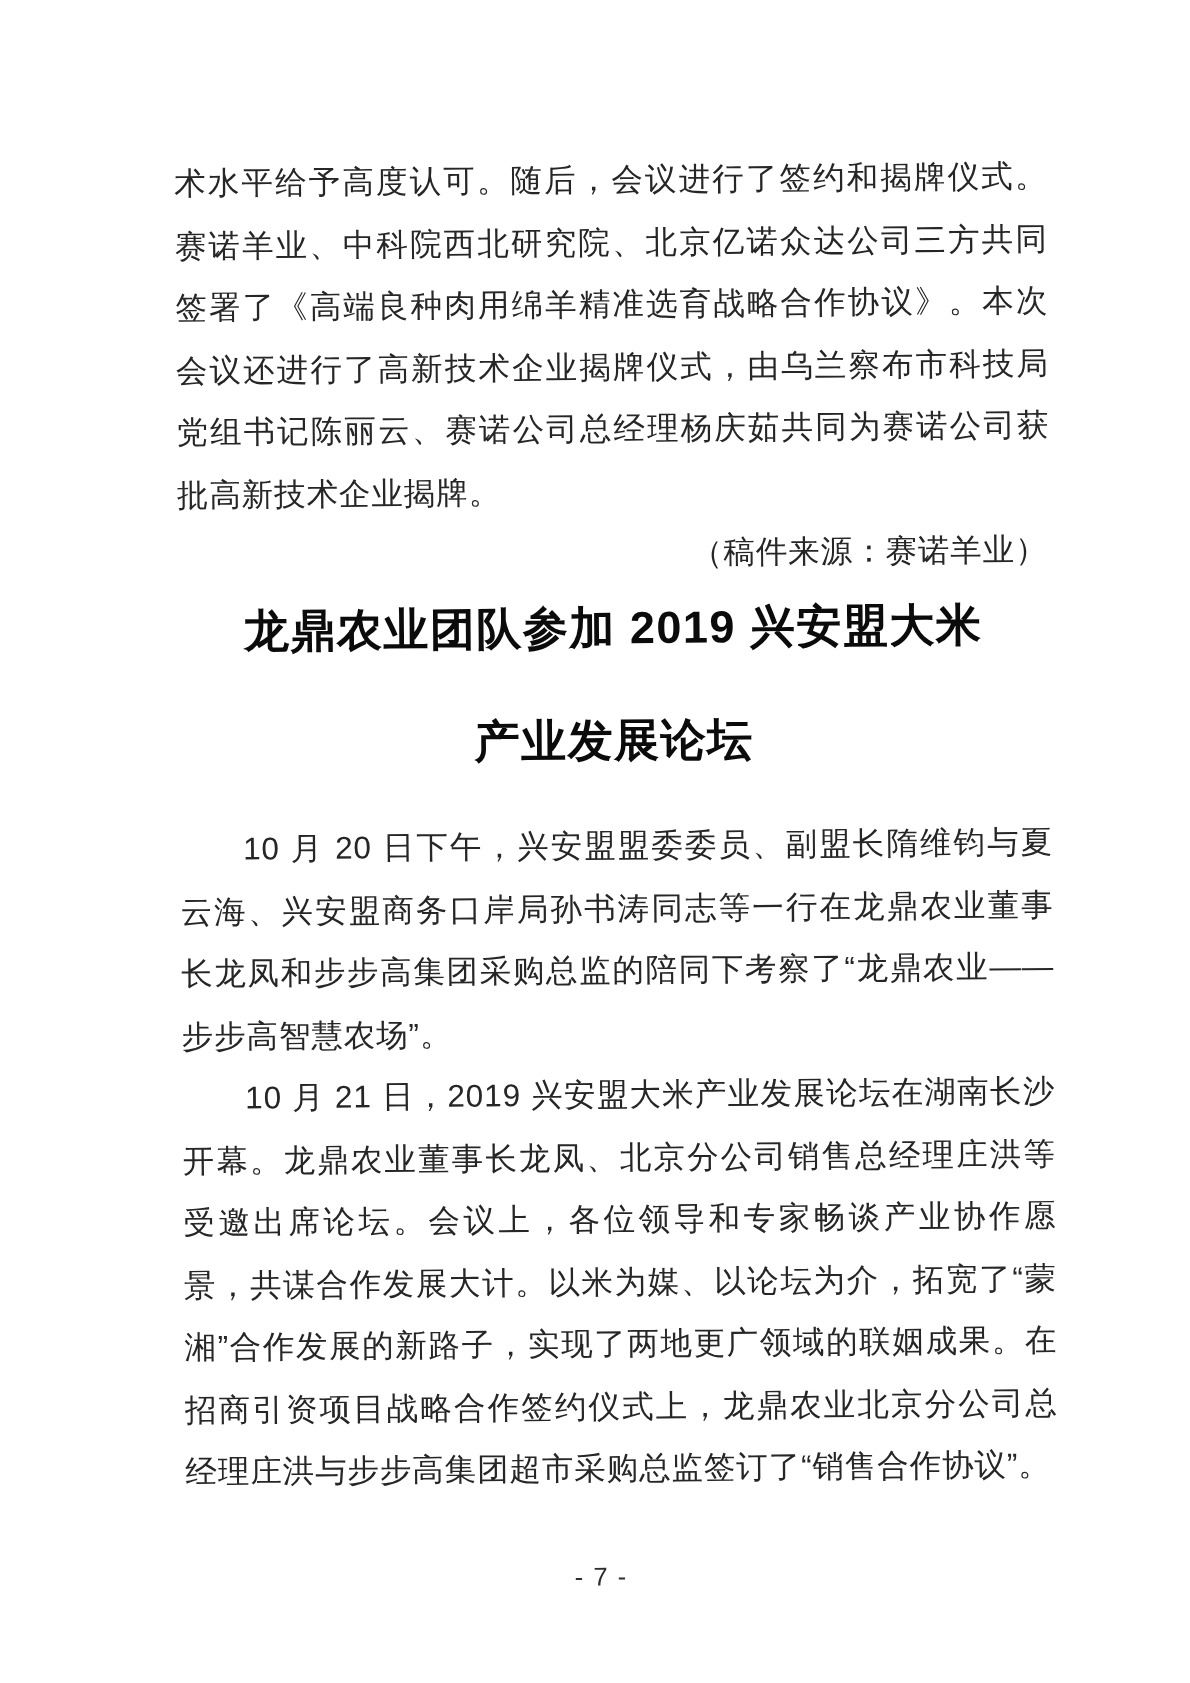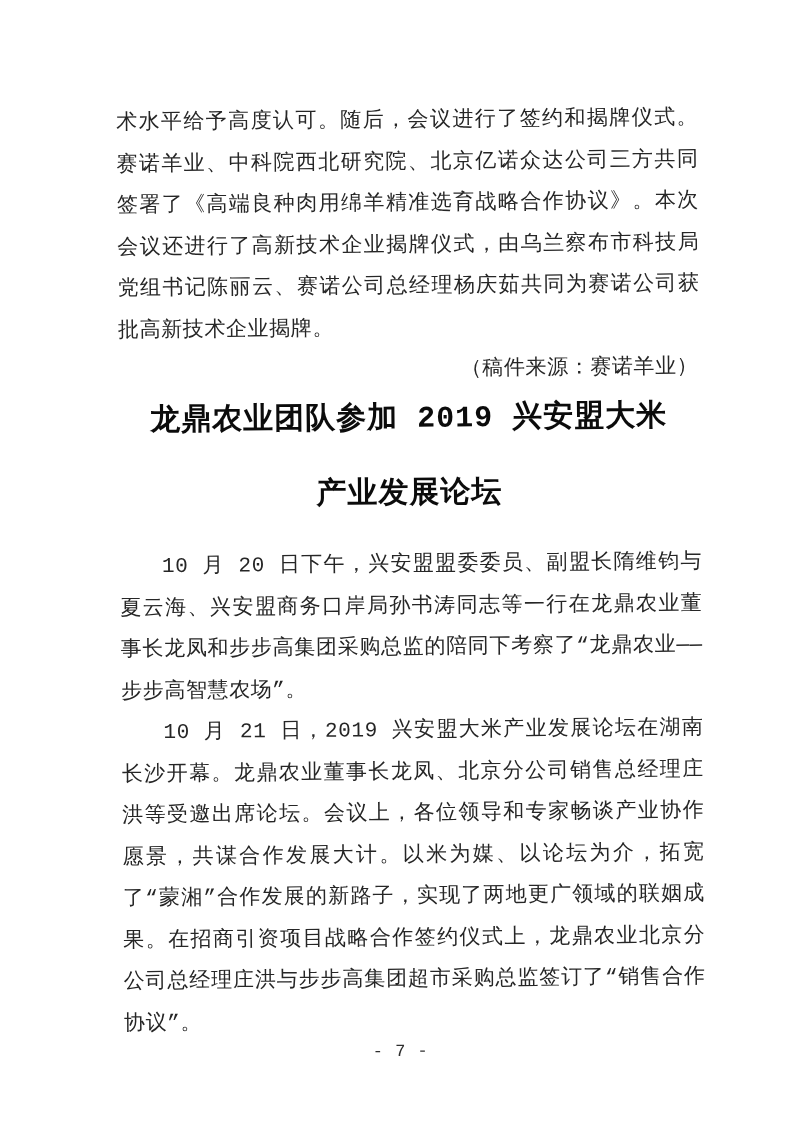--- a/index.html
+++ b/index.html
@@ -6,21 +6,21 @@
     margin: 0;
     padding: 0;
     background: #ffffff;
   }
   .page {
     position: relative;
     width: 793px;
     height: 1122px;
     background: #ffffff;
     overflow: hidden;
-    font-family: Liberation Mono, monospace;
+    font-family: Liberation Sans, sans-serif;
   }
   
   .sheet {
     position: absolute;
     inset: 0;
     transform: rotate(-0.5deg);
     transform-origin: 50% 50%;
   }
   .flow-prev {
     position: absolute;

